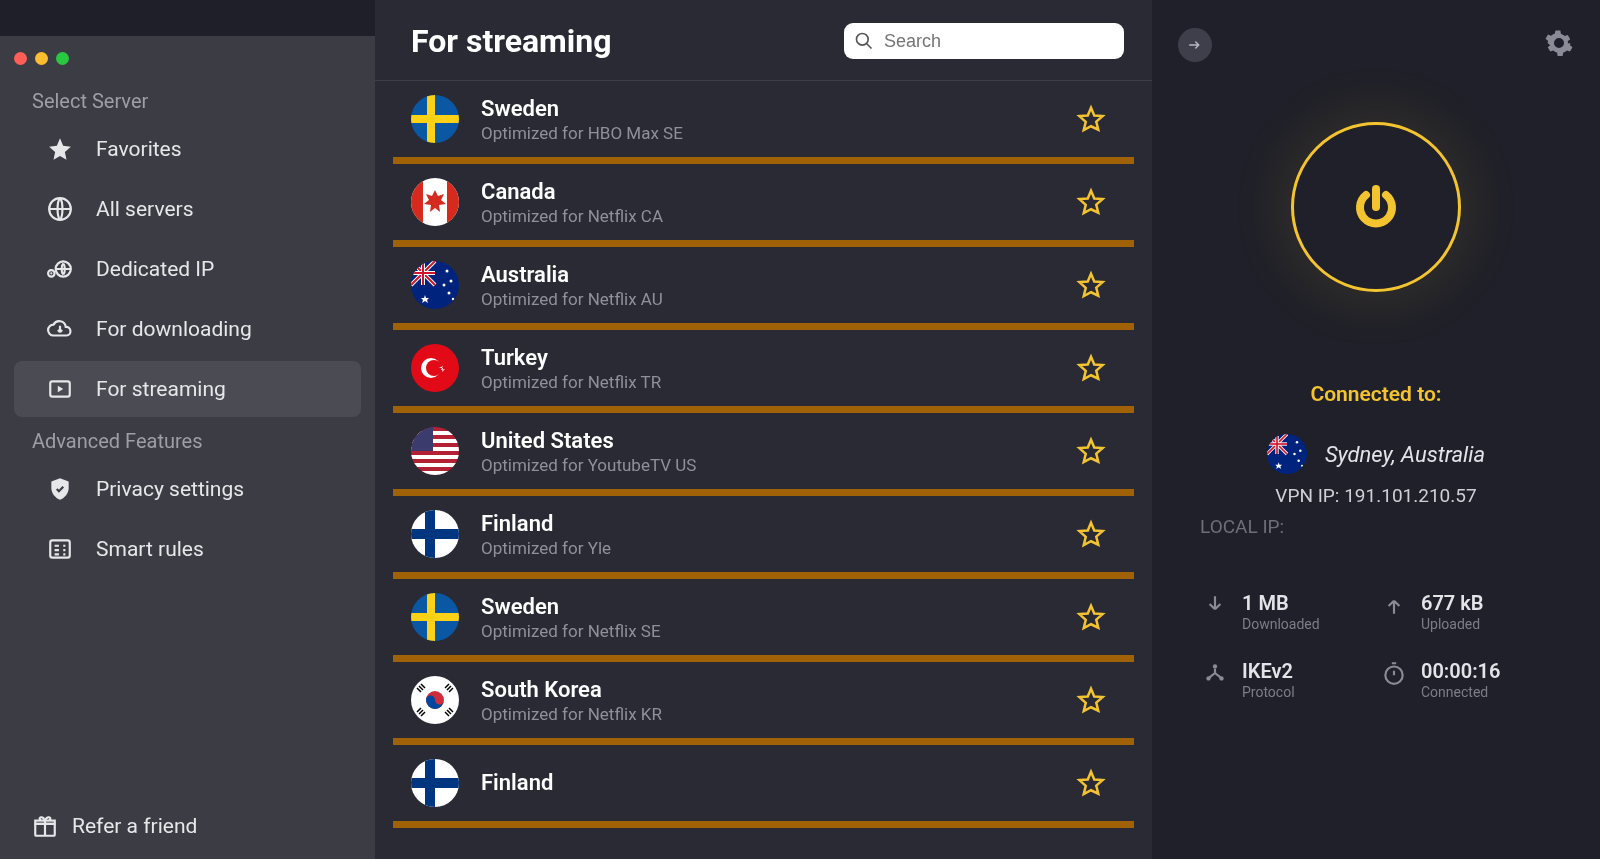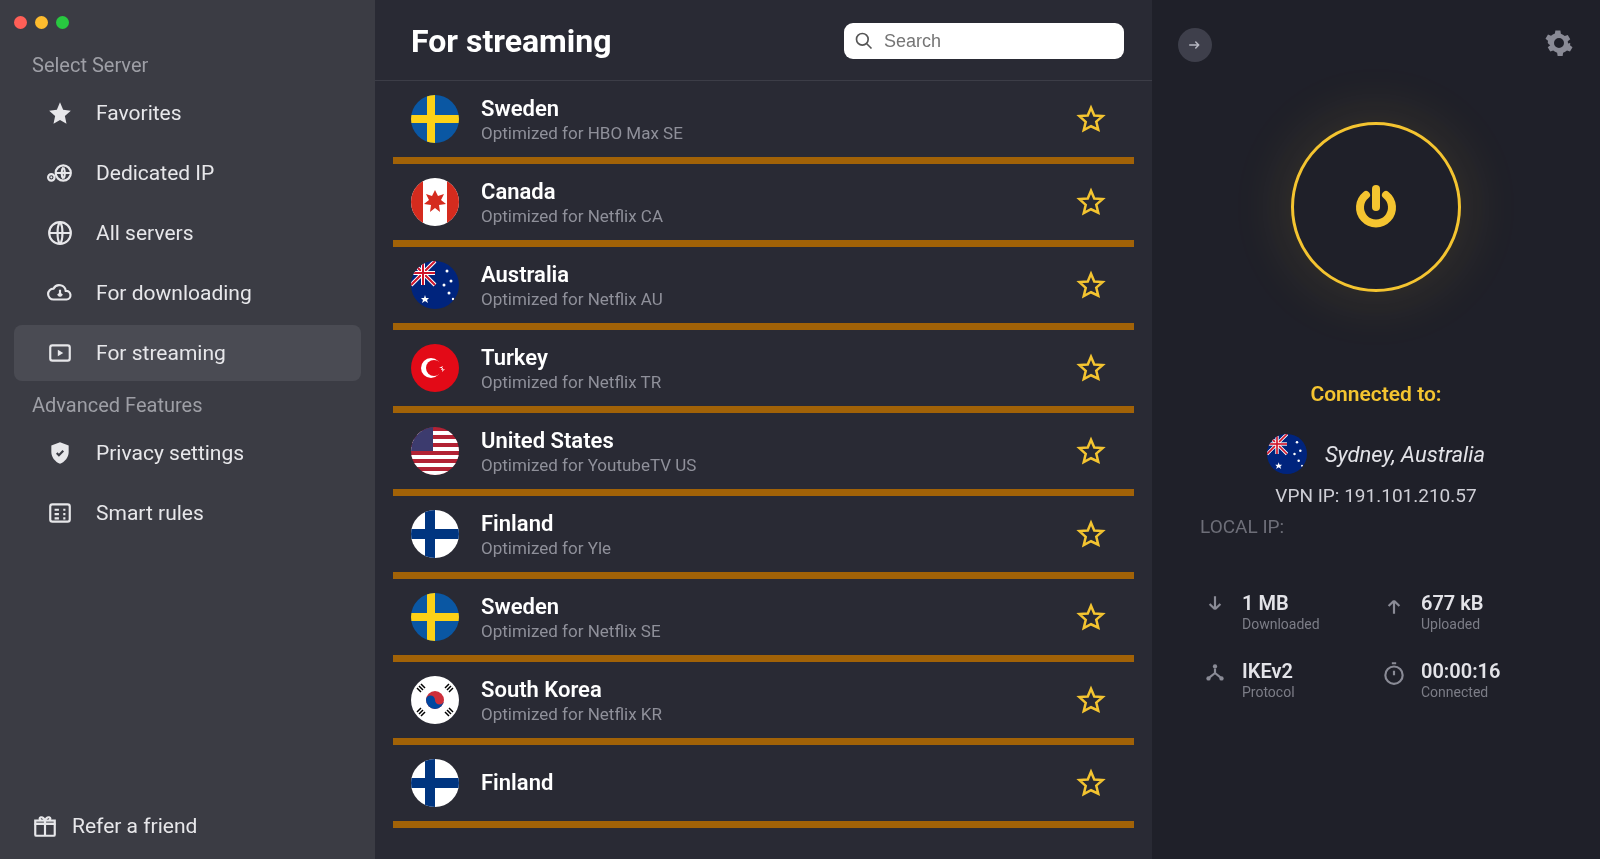--- a/index.html
+++ b/index.html
@@ -7,20 +7,21 @@
   body { display: flex; background: #1e1f29; color: #fff; }
 
   
   .sidebar {
     width: 375px;
     background: #3b3c44;
     display: flex;
     flex-direction: column;
     padding-top: 10px;
     position: relative;
+    margin-top: 36px;
   }
   .traffic-lights { display: flex; gap: 8px; padding: 6px 14px 14px; }
   .tl { width: 13px; height: 13px; border-radius: 50%; }
   .tl.red { background:#ff5f57; } .tl.yellow { background:#febc2e; } .tl.green { background:#28c840; }
 
   .section-label {
     color: #9e9fa6; font-size: 20px; padding: 10px 32px 6px;
   }
   .nav-item {
     display: flex; align-items: center; gap: 22px;
@@ -144,37 +145,37 @@
       <svg viewBox="0 0 24 24">
           <path d="M12 2l2.9 6.9L22 10l-5.5 4.8L18 22l-6-3.6L6 22l1.5-7.2L2 10l7.1-1.1z"></path>
         </svg>
     </span>
     <span>Favorites</span>
   </div>
 
   <div class="nav-item">
     <span class="nav-icon">
       <svg viewBox="0 0 24 24">
+          <circle cx="12" cy="12" r="10" fill="none" stroke="#e7e7ea" stroke-width="2"></circle>
+          <path d="M2 12h20M12 2c3 3 3 17 0 20M12 2c-3 3-3 17 0 20" fill="none" stroke="#e7e7ea" stroke-width="2"></path>
+        </svg>
+    </span>
+    <span>All servers</span>
+  </div>
+
+  <div class="nav-item">
+    <span class="nav-icon">
+      <svg viewBox="0 0 24 24">
           <circle cx="15" cy="12" r="7" fill="none" stroke="#e7e7ea" stroke-width="2"></circle>
           <path d="M15 7c2 2 2 8 0 10M15 7c-2 2-2 8 0 10M8 12h14" fill="none" stroke="#e7e7ea" stroke-width="2"></path>
           <circle cx="4" cy="16" r="3" fill="none" stroke="#e7e7ea" stroke-width="2"></circle>
           <circle cx="4" cy="16" r="1" fill="#e7e7ea"></circle>
         </svg>
     </span>
     <span>Dedicated IP</span>
-  </div>
-
-  <div class="nav-item">
-    <span class="nav-icon">
-      <svg viewBox="0 0 24 24">
-          <circle cx="12" cy="12" r="10" fill="none" stroke="#e7e7ea" stroke-width="2"></circle>
-          <path d="M2 12h20M12 2c3 3 3 17 0 20M12 2c-3 3-3 17 0 20" fill="none" stroke="#e7e7ea" stroke-width="2"></path>
-        </svg>
-    </span>
-    <span>All servers</span>
   </div>
 
   <div class="nav-item">
     <span class="nav-icon">
       <svg viewBox="0 0 24 24">
           <path d="M6 18a5 5 0 010-10 6 6 0 0111.3 2A4 4 0 0118 18H6z" fill="none" stroke="#e7e7ea" stroke-width="2"></path>
           <path d="M12 9v6m0 0l-2-2m2 2l2-2" fill="none" stroke="#e7e7ea" stroke-width="2"></path>
         </svg>
     </span>
     <span>For downloading</span>

